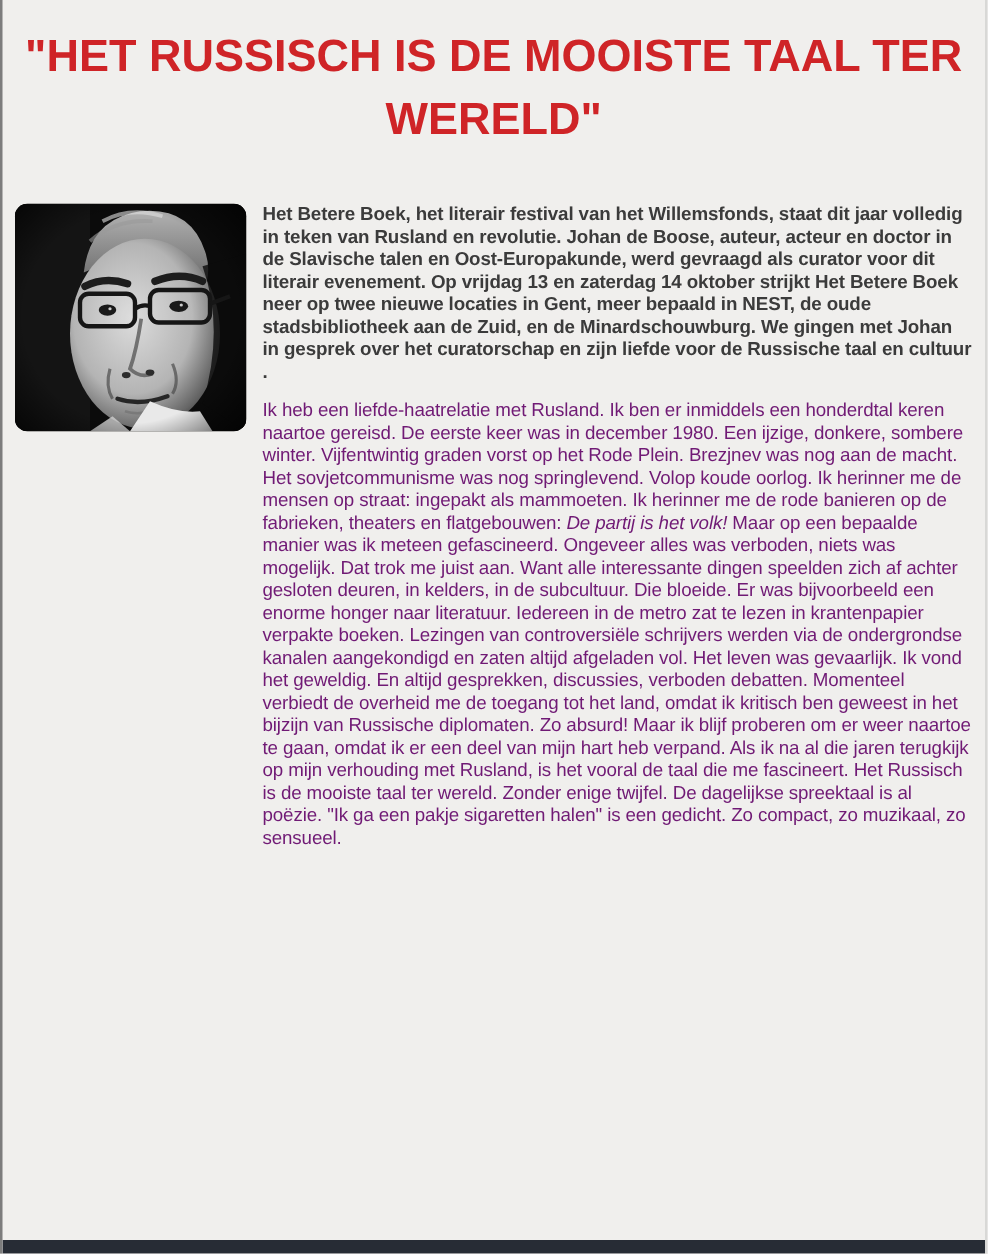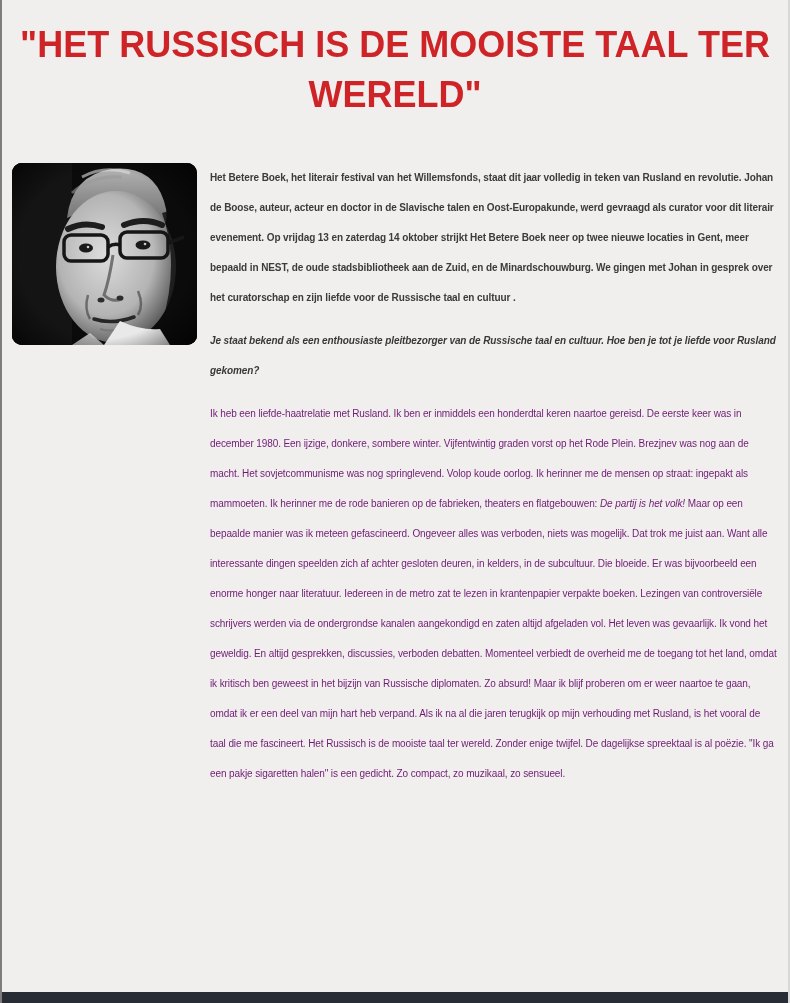--- a/index.html
+++ b/index.html
@@ -36,22 +36,22 @@
     background:#0a0a0a;
     display:block;
   }
   .content{
     position:absolute;
     left:208px;top:163px;
     width:568px;
   }
   .content p{
     margin:0 0 13px 0;
-    font-size:10px;
-    line-height:30px;
+    font-size:15px;
+    line-height:18px;
     letter-spacing:-0.1px;
     color:#454545;
   }
   p.intro{
     font-weight:bold;
     color:#3b3b3b;
   }
   p.question{
     font-weight:bold;
     font-style:italic;
@@ -126,20 +126,19 @@
 
       <path d="M92,182 L108,158 Q130,168 148,166 L158,182 Z" fill="#e9e9e9"></path>
       <path d="M60,182 L78,170 L92,182 Z" fill="#cfcfcf" opacity="0.8"></path>
       <rect width="185" height="182" fill="url(#vignette)"></rect>
     </svg>
   </span>
 
   <div class="content">
     <p class="intro">Het Betere Boek, het literair festival van het Willemsfonds, staat dit jaar volledig in teken van Rusland en revolutie. Johan de Boose, auteur, acteur en doctor in de Slavische talen en Oost-Europakunde, werd gevraagd als curator voor dit literair evenement. Op vrijdag 13 en zaterdag 14 oktober strijkt Het Betere Boek neer op twee nieuwe locaties in Gent, meer bepaald in NEST, de oude stadsbibliotheek aan de Zuid, en de Minardschouwburg. We gingen met Johan in gesprek over het curatorschap en zijn liefde voor de Russische taal en cultuur .</p>
 
-    <p class="question">Je staat bekend als een enthousiaste pleitbezorger van de Russische taal en cultuur. Hoe ben je tot je liefde voor Rusland gekomen?</p>
 
     <p class="answer"><span>Ik heb een liefde-haatrelatie met Rusland. Ik ben er inmiddels een honderdtal keren naartoe gereisd. De eerste keer was in december 1980. Een ijzige, donkere, sombere winter. Vijfentwintig graden vorst op het Rode Plein. Brezjnev was nog aan de macht. Het sovjetcommunisme was nog springlevend. Volop koude oorlog. Ik herinner me de mensen op straat: ingepakt als mammoeten. Ik herinner me de rode banieren op de fabrieken, theaters en flatgebouwen: </span><span class="em">De partij is het volk!</span><span> Maar op een bepaalde manier was ik meteen gefascineerd. Ongeveer alles was verboden, niets was mogelijk. Dat trok me juist aan. Want alle interessante dingen speelden zich af achter gesloten deuren, in kelders, in de subcultuur. Die bloeide. Er was bijvoorbeeld een enorme honger naar literatuur. Iedereen in de metro zat te lezen in krantenpapier verpakte boeken. Lezingen van controversiële schrijvers werden via de ondergrondse kanalen aangekondigd en zaten altijd afgeladen vol. Het leven was gevaarlijk. Ik vond het geweldig. En altijd gesprekken, discussies, verboden debatten. Momenteel verbiedt de overheid me de toegang tot het land, omdat ik kritisch ben geweest in het bijzijn van Russische diplomaten. Zo absurd! Maar ik blijf proberen om er weer naartoe te gaan, omdat ik er een deel van mijn hart heb verpand. Als ik na al die jaren terugkijk op mijn verhouding met Rusland, is het vooral de taal die me fascineert. Het Russisch is de mooiste taal ter wereld. Zonder enige twijfel. De dagelijkse spreektaal is al poëzie. "Ik ga een pakje sigaretten halen" is een gedicht. Zo compact, zo muzikaal, zo sensueel.</span></p>
 
   </div>
 
   <div class="footer-bar"></div>
 </div>
 
 </body></html>

